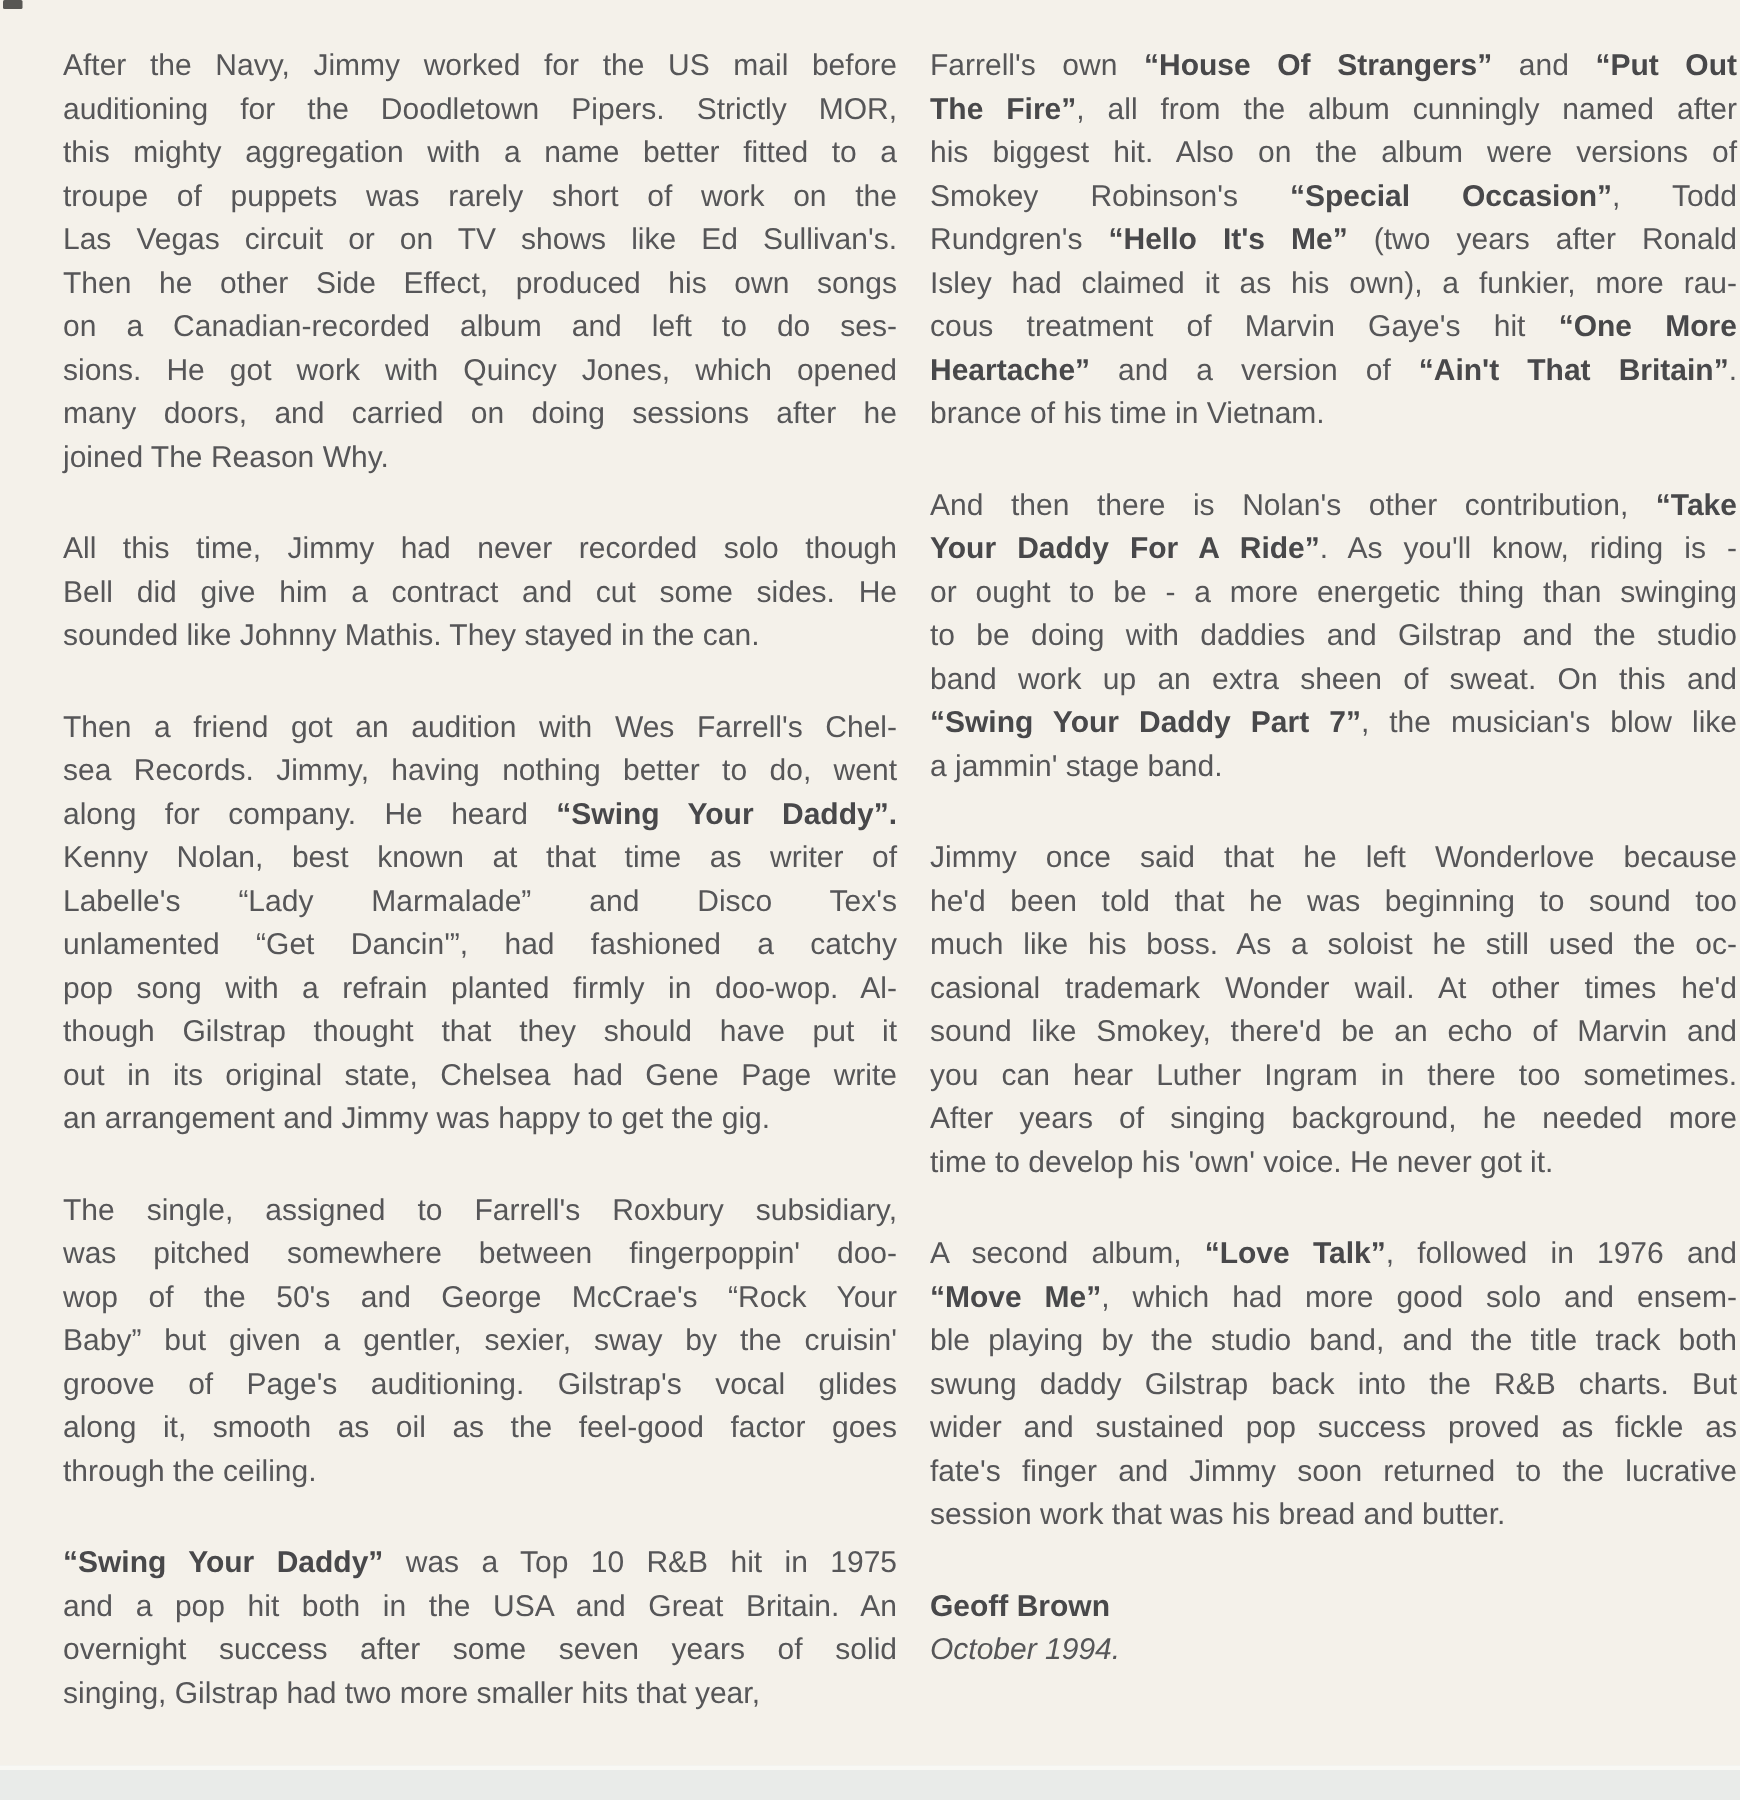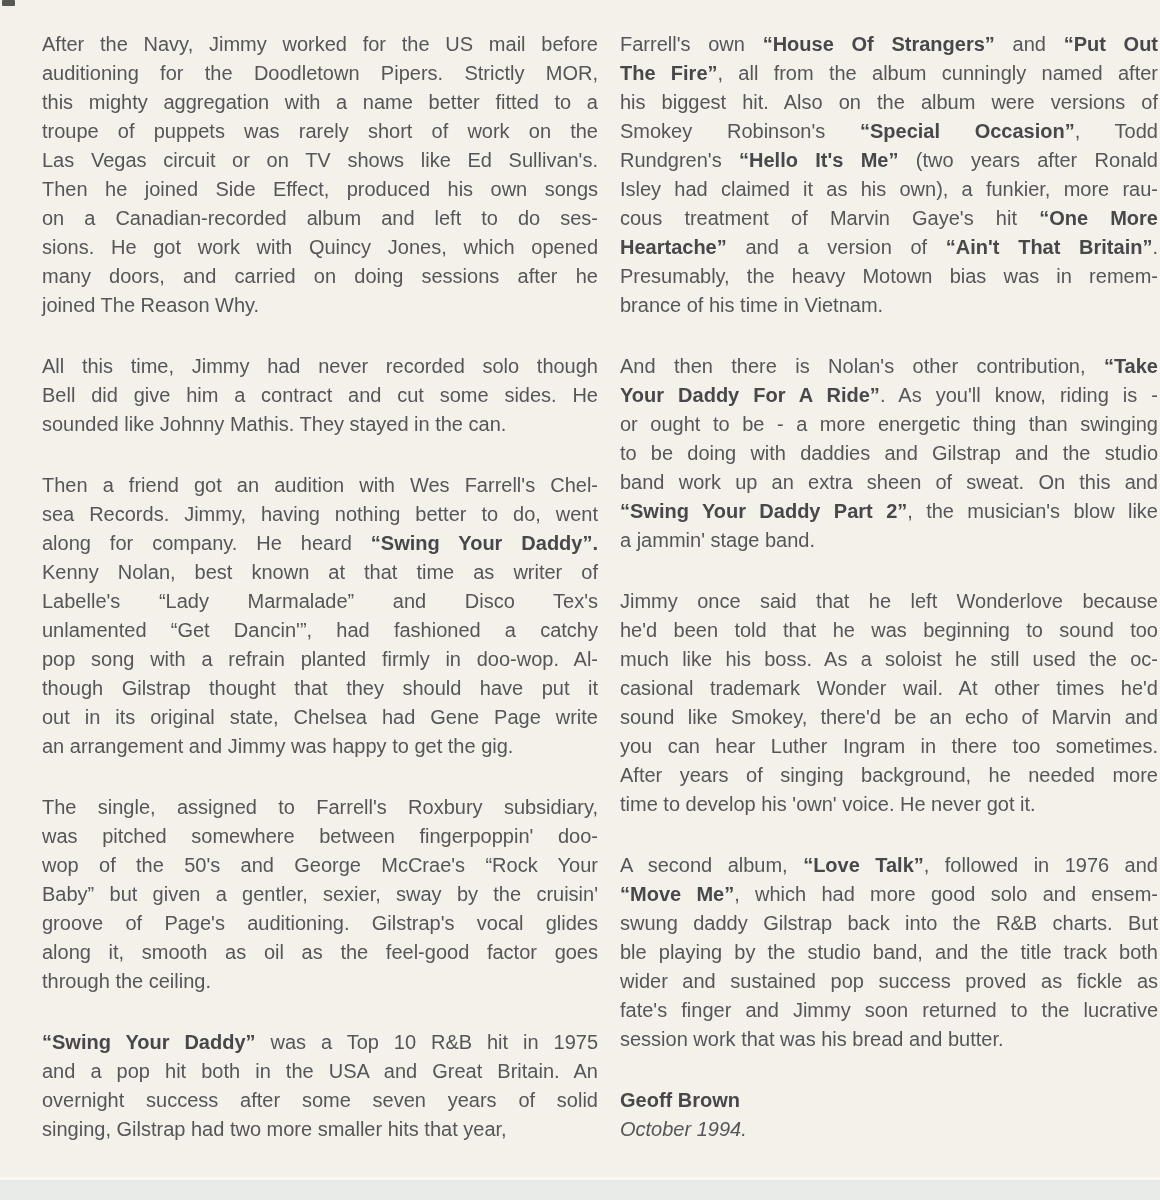--- a/index.html
+++ b/index.html
@@ -66,21 +66,21 @@
 <div class="page">
   <div class="scan-corner-speck"></div>
 
   <div class="column column-left">
       <div class="paragraph">
         <div class="line"><span class="">After the Navy, Jimmy worked for the US mail before</span></div>
         <div class="line"><span class="">auditioning for the Doodletown Pipers. Strictly MOR,</span></div>
         <div class="line"><span class="">this mighty aggregation with a name better fitted to a</span></div>
         <div class="line"><span class="">troupe of puppets was rarely short of work on the</span></div>
         <div class="line"><span class="">Las Vegas circuit or on TV shows like Ed Sullivan's.</span></div>
-        <div class="line"><span class="">Then he joined Side Effect, produced his own songs</span></div>
+        <div class="line"><span class="">Then he other Side Effect, produced his own songs</span></div>
         <div class="line"><span class="">on a Canadian-recorded album and left to do ses-</span></div>
         <div class="line"><span class="">sions. He got work with Quincy Jones, which opened</span></div>
         <div class="line"><span class="">many doors, and carried on doing sessions after he</span></div>
         <div class="line last"><span class="">joined The Reason Why.</span></div>
       </div>
       <div class="paragraph">
         <div class="line"><span class="">All this time, Jimmy had never recorded solo though</span></div>
         <div class="line"><span class="">Bell did give him a contract and cut some sides. He</span></div>
         <div class="line last"><span class="">sounded like Johnny Mathis. They stayed in the can.</span></div>
       </div>
@@ -116,47 +116,46 @@
   <div class="column column-right">
       <div class="paragraph">
         <div class="line"><span class="">Farrell's own </span><span class="bold">“House Of Strangers”</span><span class=""> and </span><span class="bold">“Put Out</span></div>
         <div class="line"><span class="bold">The Fire”</span><span class="">, all from the album cunningly named after</span></div>
         <div class="line"><span class="">his biggest hit. Also on the album were versions of</span></div>
         <div class="line"><span class="">Smokey Robinson's </span><span class="bold">“Special Occasion”</span><span class="">, Todd</span></div>
         <div class="line"><span class="">Rundgren's </span><span class="bold">“Hello It's Me”</span><span class=""> (two years after Ronald</span></div>
         <div class="line"><span class="">Isley had claimed it as his own), a funkier, more rau-</span></div>
         <div class="line"><span class="">cous treatment of Marvin Gaye's hit </span><span class="bold">“One More</span></div>
         <div class="line"><span class="bold">Heartache”</span><span class=""> and a version of </span><span class="bold">“Ain't That Britain”</span><span class="">.</span></div>
-        <div class="line"><span class="">Presumably, the heavy Motown bias was in remem-</span></div>
         <div class="line last"><span class="">brance of his time in Vietnam.</span></div>
       </div>
       <div class="paragraph">
         <div class="line"><span class="">And then there is Nolan's other contribution, </span><span class="bold">“Take</span></div>
         <div class="line"><span class="bold">Your Daddy For A Ride”</span><span class="">. As you'll know, riding is -</span></div>
         <div class="line"><span class="">or ought to be - a more energetic thing than swinging</span></div>
         <div class="line"><span class="">to be doing with daddies and Gilstrap and the studio</span></div>
         <div class="line"><span class="">band work up an extra sheen of sweat. On this and</span></div>
-        <div class="line"><span class="bold">“Swing Your Daddy Part 2”</span><span class="">, the musician's blow like</span></div>
+        <div class="line"><span class="bold">“Swing Your Daddy Part 7”</span><span class="">, the musician's blow like</span></div>
         <div class="line last"><span class="">a jammin' stage band.</span></div>
       </div>
       <div class="paragraph">
         <div class="line"><span class="">Jimmy once said that he left Wonderlove because</span></div>
         <div class="line"><span class="">he'd been told that he was beginning to sound too</span></div>
         <div class="line"><span class="">much like his boss. As a soloist he still used the oc-</span></div>
         <div class="line"><span class="">casional trademark Wonder wail. At other times he'd</span></div>
         <div class="line"><span class="">sound like Smokey, there'd be an echo of Marvin and</span></div>
         <div class="line"><span class="">you can hear Luther Ingram in there too sometimes.</span></div>
         <div class="line"><span class="">After years of singing background, he needed more</span></div>
         <div class="line last"><span class="">time to develop his 'own' voice. He never got it.</span></div>
       </div>
       <div class="paragraph">
         <div class="line"><span class="">A second album, </span><span class="bold">“Love Talk”</span><span class="">, followed in 1976 and</span></div>
         <div class="line"><span class="bold">“Move Me”</span><span class="">, which had more good solo and ensem-</span></div>
+        <div class="line"><span class="">ble playing by the studio band, and the title track both</span></div>
         <div class="line"><span class="">swung daddy Gilstrap back into the R&amp;B charts. But</span></div>
-        <div class="line"><span class="">ble playing by the studio band, and the title track both</span></div>
         <div class="line"><span class="">wider and sustained pop success proved as fickle as</span></div>
         <div class="line"><span class="">fate's finger and Jimmy soon returned to the lucrative</span></div>
         <div class="line last"><span class="">session work that was his bread and butter.</span></div>
       </div>
       <div class="paragraph signature">
         <div class="line"><span class="bold">Geoff Brown</span></div>
         <div class="line last"><span class=" italic">October 1994.</span></div>
       </div>
     </div>
 

